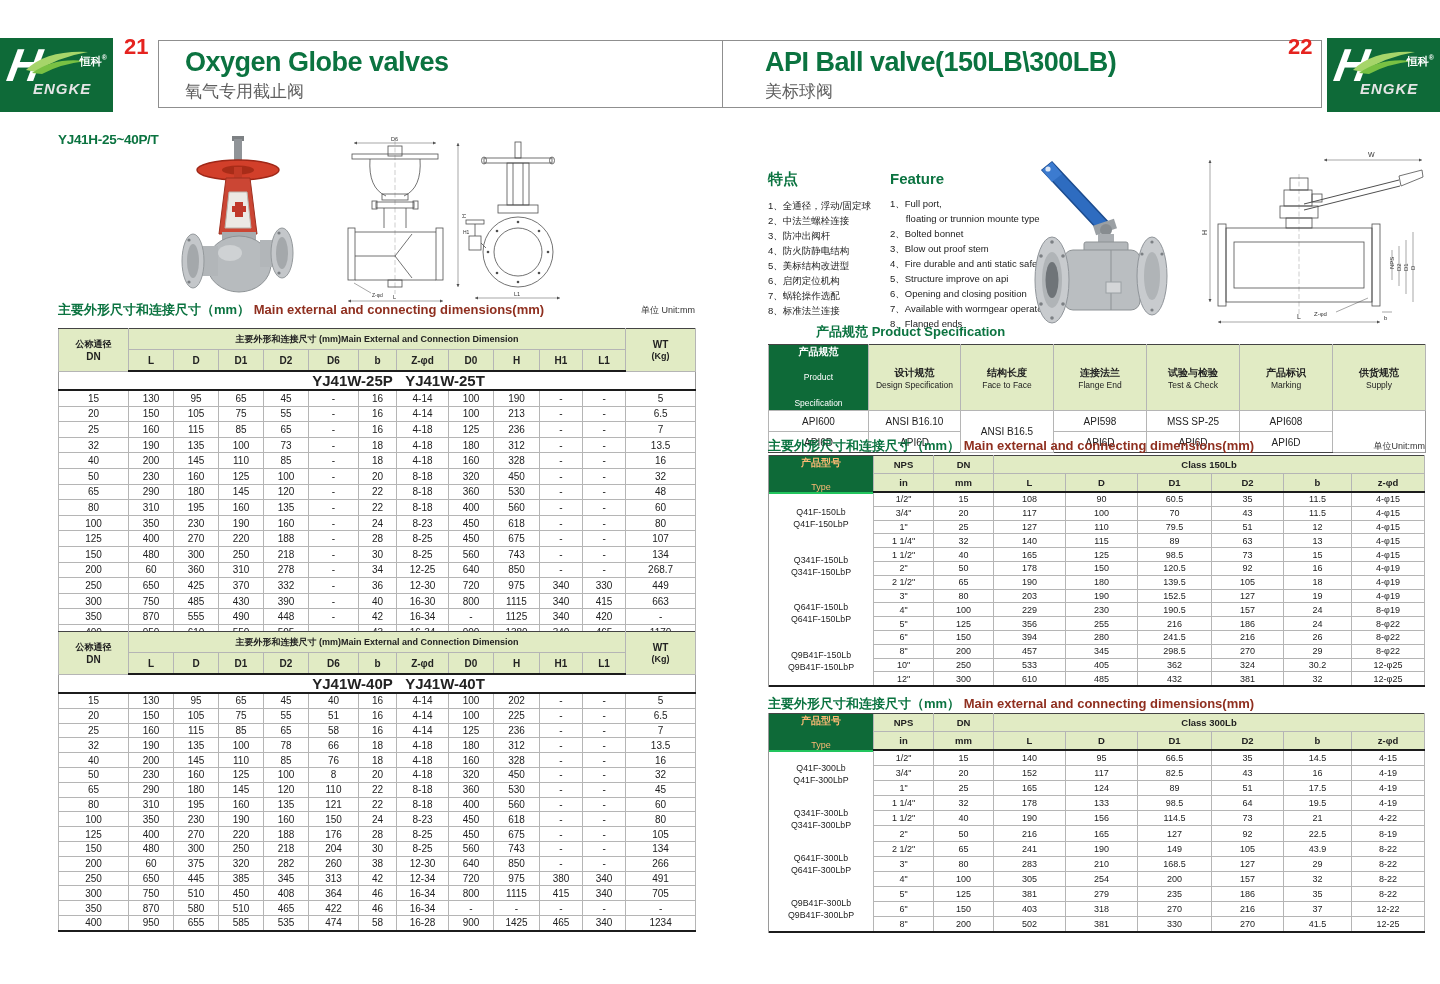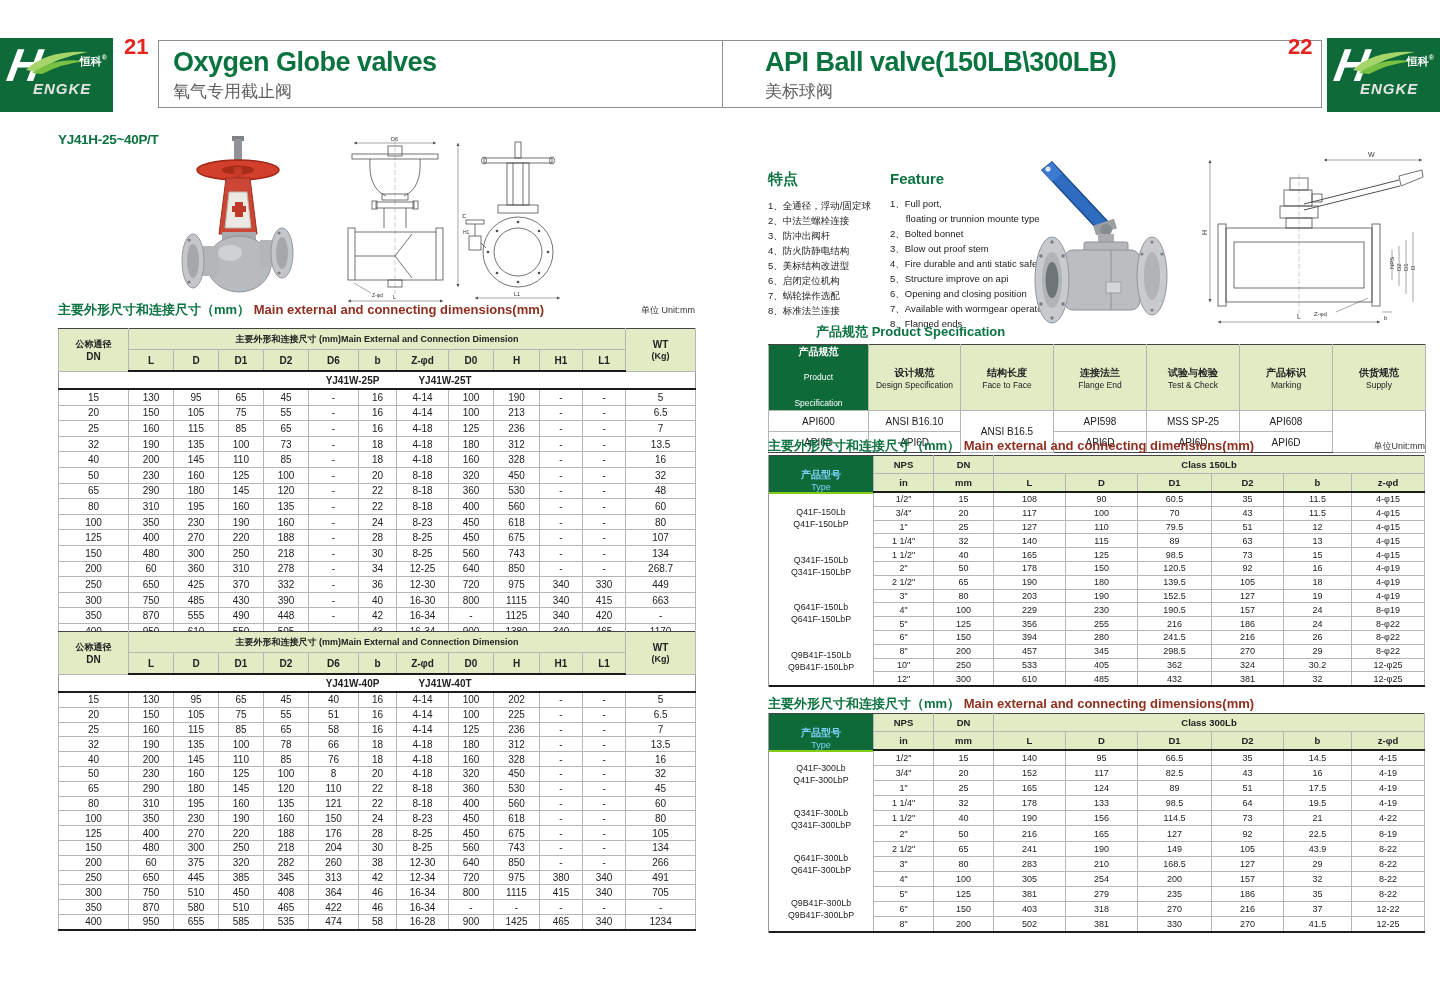--- a/index.html
+++ b/index.html
@@ -38,21 +38,21 @@
                  vertical-align:middle;overflow:hidden;white-space:nowrap;}
   table.dimtable thead th{background:#e1ebc4;font-weight:bold;color:#222;}
   table.dimtable thead tr:first-child th{border-top:1.5px solid #444;}
 
   
   .ltable{width:637px;font-size:10px;}
   .ltable thead th{font-size:10px;height:20px;}
   .ltable thead .small{font-size:9px;font-weight:bold;}
   .ltable thead tr:last-child th{border-bottom:2px solid #1c1c1c;}
   .ltable .mrow td{border-left:none;border-right:none;height:16px;
-                   font-weight:bold;font-size:10px;}
+                   font-weight:bold;font-size:15px;}
   .ltable tbody tr:last-child td{border-bottom:2px solid #1c1c1c;}
   .t1 tbody td{height:14.6px;}
   .t2 tbody td{height:13.8px;}
 
   
   .feat{position:absolute;font-size:9.5px;color:#222;}
   .feat .feat-title{font-size:15px;font-weight:bold;color:#0b7340;margin-bottom:9px;}
   .feat .feat-item{line-height:15px;white-space:pre-wrap;}
 
   
@@ -60,23 +60,23 @@
   .spec-table .lbl{background:#0e6a38;color:#fff;font-size:10px;line-height:13px;}
   .spec-table thead th{height:40px;}
   .spec-table thead .cn{display:block;font-size:10px;}
   .spec-table thead .en{display:block;font-size:8.5px;font-weight:normal;}
   .spec-table tbody td{height:20px;}
   .spec-table tbody tr:last-child td{border-bottom:1.5px solid #444;}
 
   
   .rt-wrap{position:absolute;display:flex;align-items:stretch;}
   .type-col{width:104px;display:flex;flex-direction:column;border-left:1px solid #9a9a9a;}
-  .type-head{height:36px;background:#0e6a38;color:#7dd3fc;display:flex;flex-direction:column;
-             justify-content:flex-end;text-align:center;font-weight:bold;
-             border-top:1.5px solid #444;border-bottom:2px solid #84cc16;}
+  .type-head{height:36px;background:#0e6a38;color:#fdba74;display:flex;flex-direction:column;
+             justify-content:space-between;text-align:center;font-weight:bold;
+             border-top:1.5px solid #444;border-bottom:2px solid #22c55e;}
   .type-head .cn{font-size:10px;}
   .type-head .en{font-size:9px;font-weight:normal;}
   .type-body{flex:1;display:flex;flex-direction:column;justify-content:space-around;
              text-align:center;font-size:8.8px;color:#222;white-space:pre-line;
              border-bottom:2px solid #1c1c1c;line-height:12px;}
   .rtable{font-size:9px;}
   .rtable thead th{font-size:9.5px;height:17px;}
   .rtable thead tr:last-child th{border-bottom:2px solid #1c1c1c;}
   .rtable tbody tr:last-child td{border-bottom:2px solid #1c1c1c;}
   .rt150 tbody td{height:12.8px;}
@@ -90,21 +90,21 @@
 <div class="logo" style="left:0;top:38px;">
   <div class="logo-h">H</div>
   <svg class="logo-leaf" viewBox="0 0 66 26">
     <path d="M2 22 Q22 2 64 4 Q34 9 12 24 Z" fill="#a6d56a"></path>
     <path d="M8 25 Q30 9 62 13 Q36 16 18 26 Z" fill="#79c143"></path>
   </svg>
   <div class="logo-cn"><span>恒科</span><span class="reg">®</span></div>
   <div class="logo-rest">ENGKE</div>
 </div>
 <div class="pageno" style="left:124px;top:36px;">21</div>
-<div class="titlebox" style="left:158px;top:40px;width:558px;padding-left:14px;">
+<div class="titlebox" style="left:158px;top:40px;width:558px;padding-left:26px;">
   <div class="en">Oxygen Globe valves</div>
   <div class="cn">氧气专用截止阀</div>
 </div>
 
 <div class="model-label" style="left:58px;top:132px;">YJ41H-25~40P/T</div>
 
 <svg class="abs" style="left:176px;top:134px;" width="124" height="172" viewBox="0 0 124 172">
   <rect x="56" y="2" width="12" height="5" fill="#7d8184"></rect>
   <rect x="58" y="5" width="8" height="26" fill="#909498"></rect>
   <ellipse cx="62" cy="36" rx="41" ry="10" fill="#d23f2a" stroke="#9e2717" stroke-width="1.5"></ellipse>

